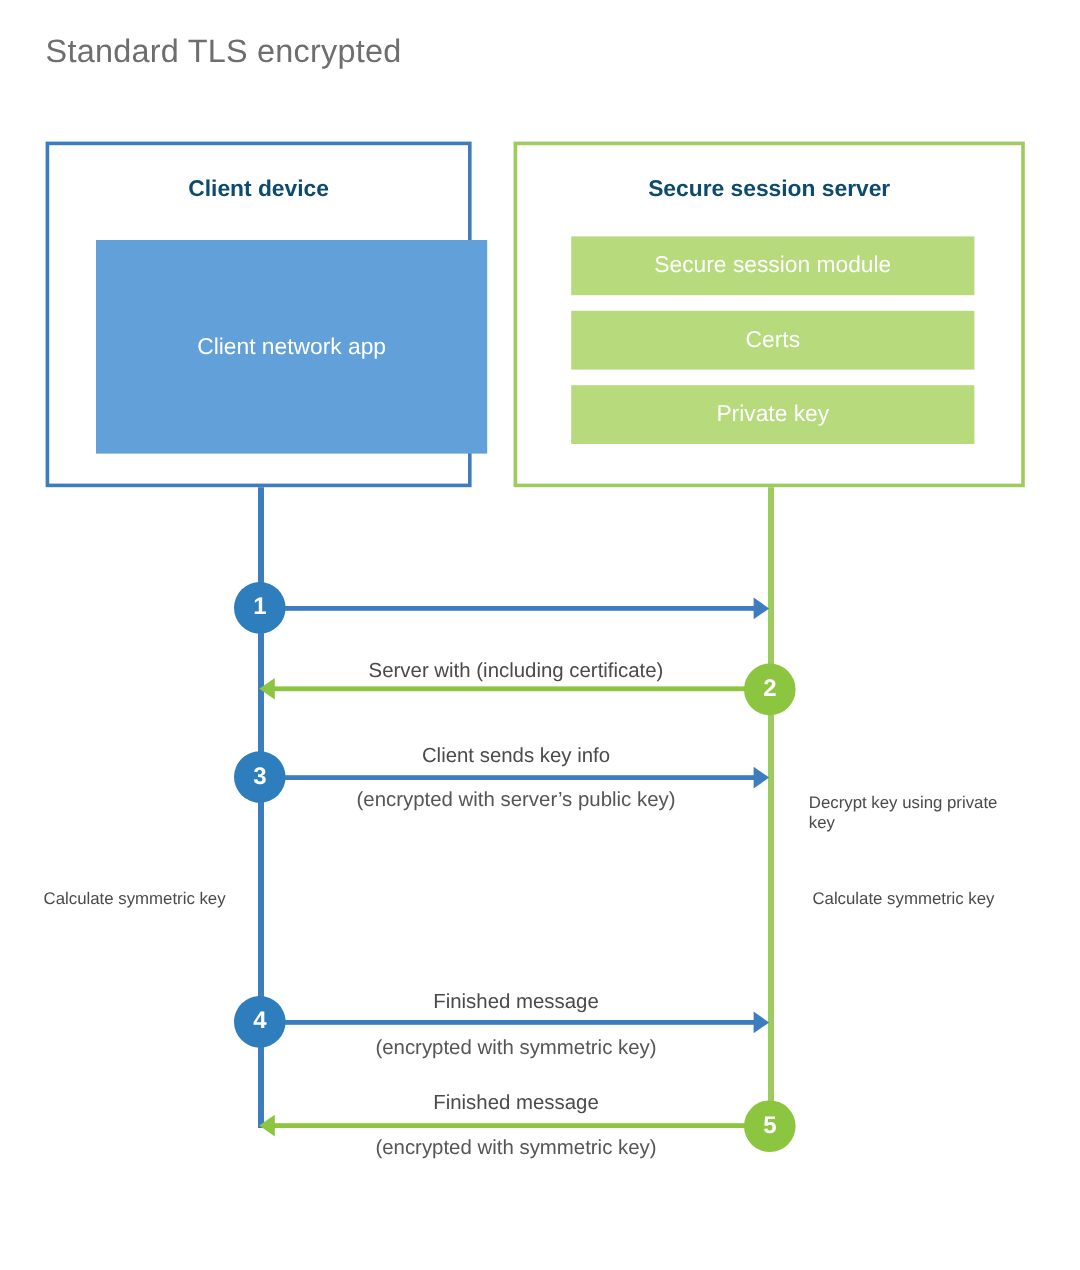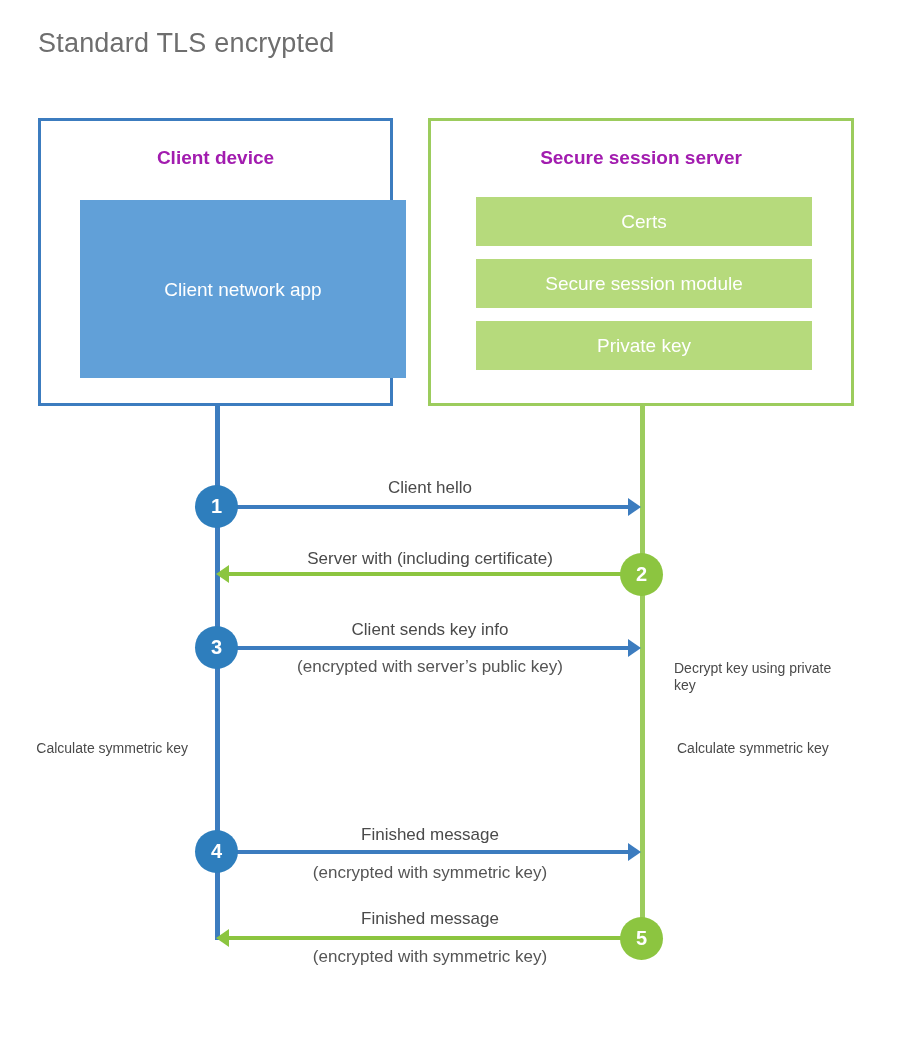--- a/index.html
+++ b/index.html
@@ -53,21 +53,21 @@
     border: 3px solid #9ccc5d;
   }
   .node-title {
     position: absolute;
     left: 0;
     right: 0;
     top: 26px;
     text-align: center;
     font-size: 19px;
     font-weight: bold;
-    color: #a21caf;
+    color: #0c4a6e;
   }
 
   .client-app {
     position: absolute;
     left: 39px;
     top: 79px;
     width: 326px;
     height: 178px;
     background: #61a0d8;
     color: #ffffff;
@@ -194,30 +194,29 @@
   <div class="diagram-title">Standard TLS encrypted</div>
 
   <div class="node-box client">
     <div class="node-title">Client device</div>
     <div class="client-app">Client network app</div>
   </div>
 
   <div class="node-box server">
     <div class="node-title">Secure session server</div>
     <div class="server-stack">
+      <div class="server-item">Secure session module</div>
       <div class="server-item">Certs</div>
-      <div class="server-item">Secure session module</div>
       <div class="server-item">Private key</div>
     </div>
   </div>
 
   <div class="lifeline client-line"></div>
   <div class="lifeline server-line"></div>
 
-  <div class="msg-label" style="left:218px; top:478px; width:424px;">Client hello</div>
   <div class="msg-arrow blue" style="left:217px; top:505px; width:412px;">
     <span class="arrow-head right"></span>
   </div>
   <div class="step-circle blue" style="left:195px; top:485px;">1</div>
 
   <div class="msg-label" style="left:218px; top:549px; width:424px;">Server with (including certificate)</div>
   <div class="msg-arrow green" style="left:228px; top:572px; width:402px;">
     <span class="arrow-head left"></span>
   </div>
   <div class="step-circle green" style="left:620px; top:553px;">2</div>

